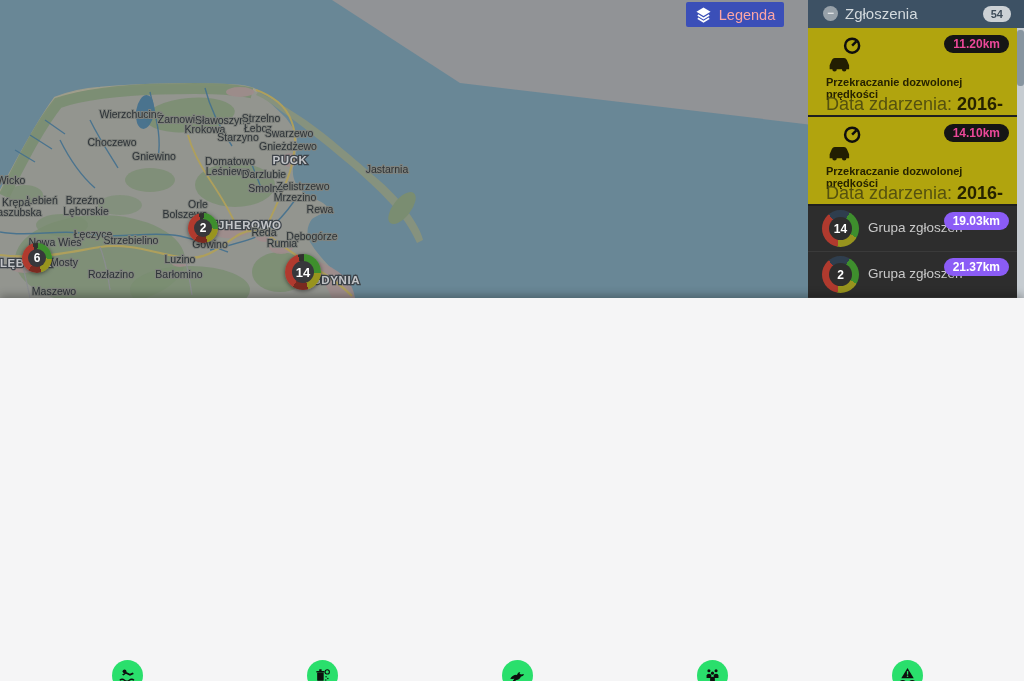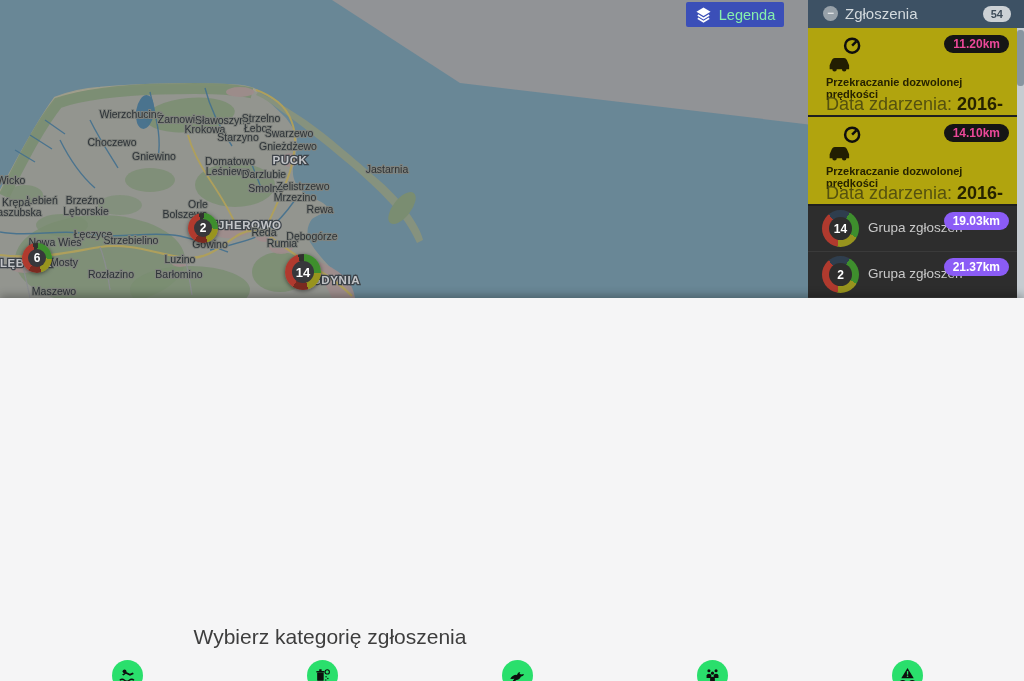--- a/index.html
+++ b/index.html
@@ -14,21 +14,21 @@
   #map-svg text.c{font-size:11.5px;font-weight:bold;letter-spacing:.6px;fill:#f2f2f2;stroke:#474c50;stroke-width:2.6px;paint-order:stroke;}
 
   .cluster{position:absolute;border-radius:50%;display:flex;align-items:center;justify-content:center;
            box-shadow:0 1px 4px rgba(0,0,0,.5);cursor:pointer;}
   .pie{background:conic-gradient(from 215deg,#b03a2e 0 128deg,#31312f 128deg 148deg,#3e8e2d 148deg 238deg,#98941e 238deg 308deg,#7a2a20 308deg 360deg);}
   .pie2{background:conic-gradient(from -40deg,#2f3e4e 0 70deg,#3e8e2d 70deg 160deg,#98941e 160deg 230deg,#b03a2e 230deg 360deg);}
   .cluster-inner{border-radius:50%;background:#37373b;color:#fff;font-weight:bold;
                  display:flex;align-items:center;justify-content:center;}
 
   .legend-btn{position:absolute;left:686px;top:2px;width:98px;height:25px;border:none;border-radius:2px;
-              background:#3b4fb8;color:#86efac;font-family:"Liberation Sans",sans-serif;font-size:14.5px;
+              background:#3b4fb8;color:#fca5a5;font-family:"Liberation Sans",sans-serif;font-size:14.5px;
               display:flex;align-items:center;justify-content:center;gap:7px;cursor:pointer;}
 
   
   .sidebar{position:absolute;left:808px;top:0;width:216px;height:298px;background:#1f1f1f;overflow:hidden;}
   .sb-header{position:relative;height:28px;background:#3d5164;}
   .sb-minus{position:absolute;left:15px;top:6px;width:15px;height:15px;border-radius:50%;background:#97a1a9;
             color:#fff;font-size:12px;line-height:14px;text-align:center;cursor:pointer;}
   .sb-title{position:absolute;left:37px;top:5px;font-size:15px;color:#d3dade;}
   .sb-count{position:absolute;right:13px;top:6px;background:#ccd1d5;color:#3e4c59;font-size:11px;font-weight:bold;
             border-radius:9px;padding:2px 8px;}
@@ -243,21 +243,20 @@
           <div class="g-title">Grupa zgłoszeń</div>
           <div class="g-km">21.37km</div>
         </div>
       </div>
     <div class="sb-track">
       <div class="sb-thumb"></div>
     </div>
   </aside>
 
   <section class="panel" id="category-panel">
-    <h1 class="panel-title">Wybierz kategorię zgłoszenia</h1>
   <div class="cat" style="left: 127px; top: 362px;">
         <div class="cat-circle">
           <svg viewBox="0 0 32 32" width="19" height="19" fill="#0e0e0e">
             <circle cx="11" cy="9" r="3.2"></circle>
             <path d="M14 10 l6 3 5-2 1.6 2.6 -6.4 3 -7-3.4 -4 3 -2.4-2z"></path>
             <path d="M3 24 q4-3.5 8 0 t8 0 t8 0" fill="none" stroke="#0e0e0e" stroke-width="2.2"></path>
           </svg>
         </div>
       </div>
       <div class="cat" style="left: 322px; top: 362px;">

